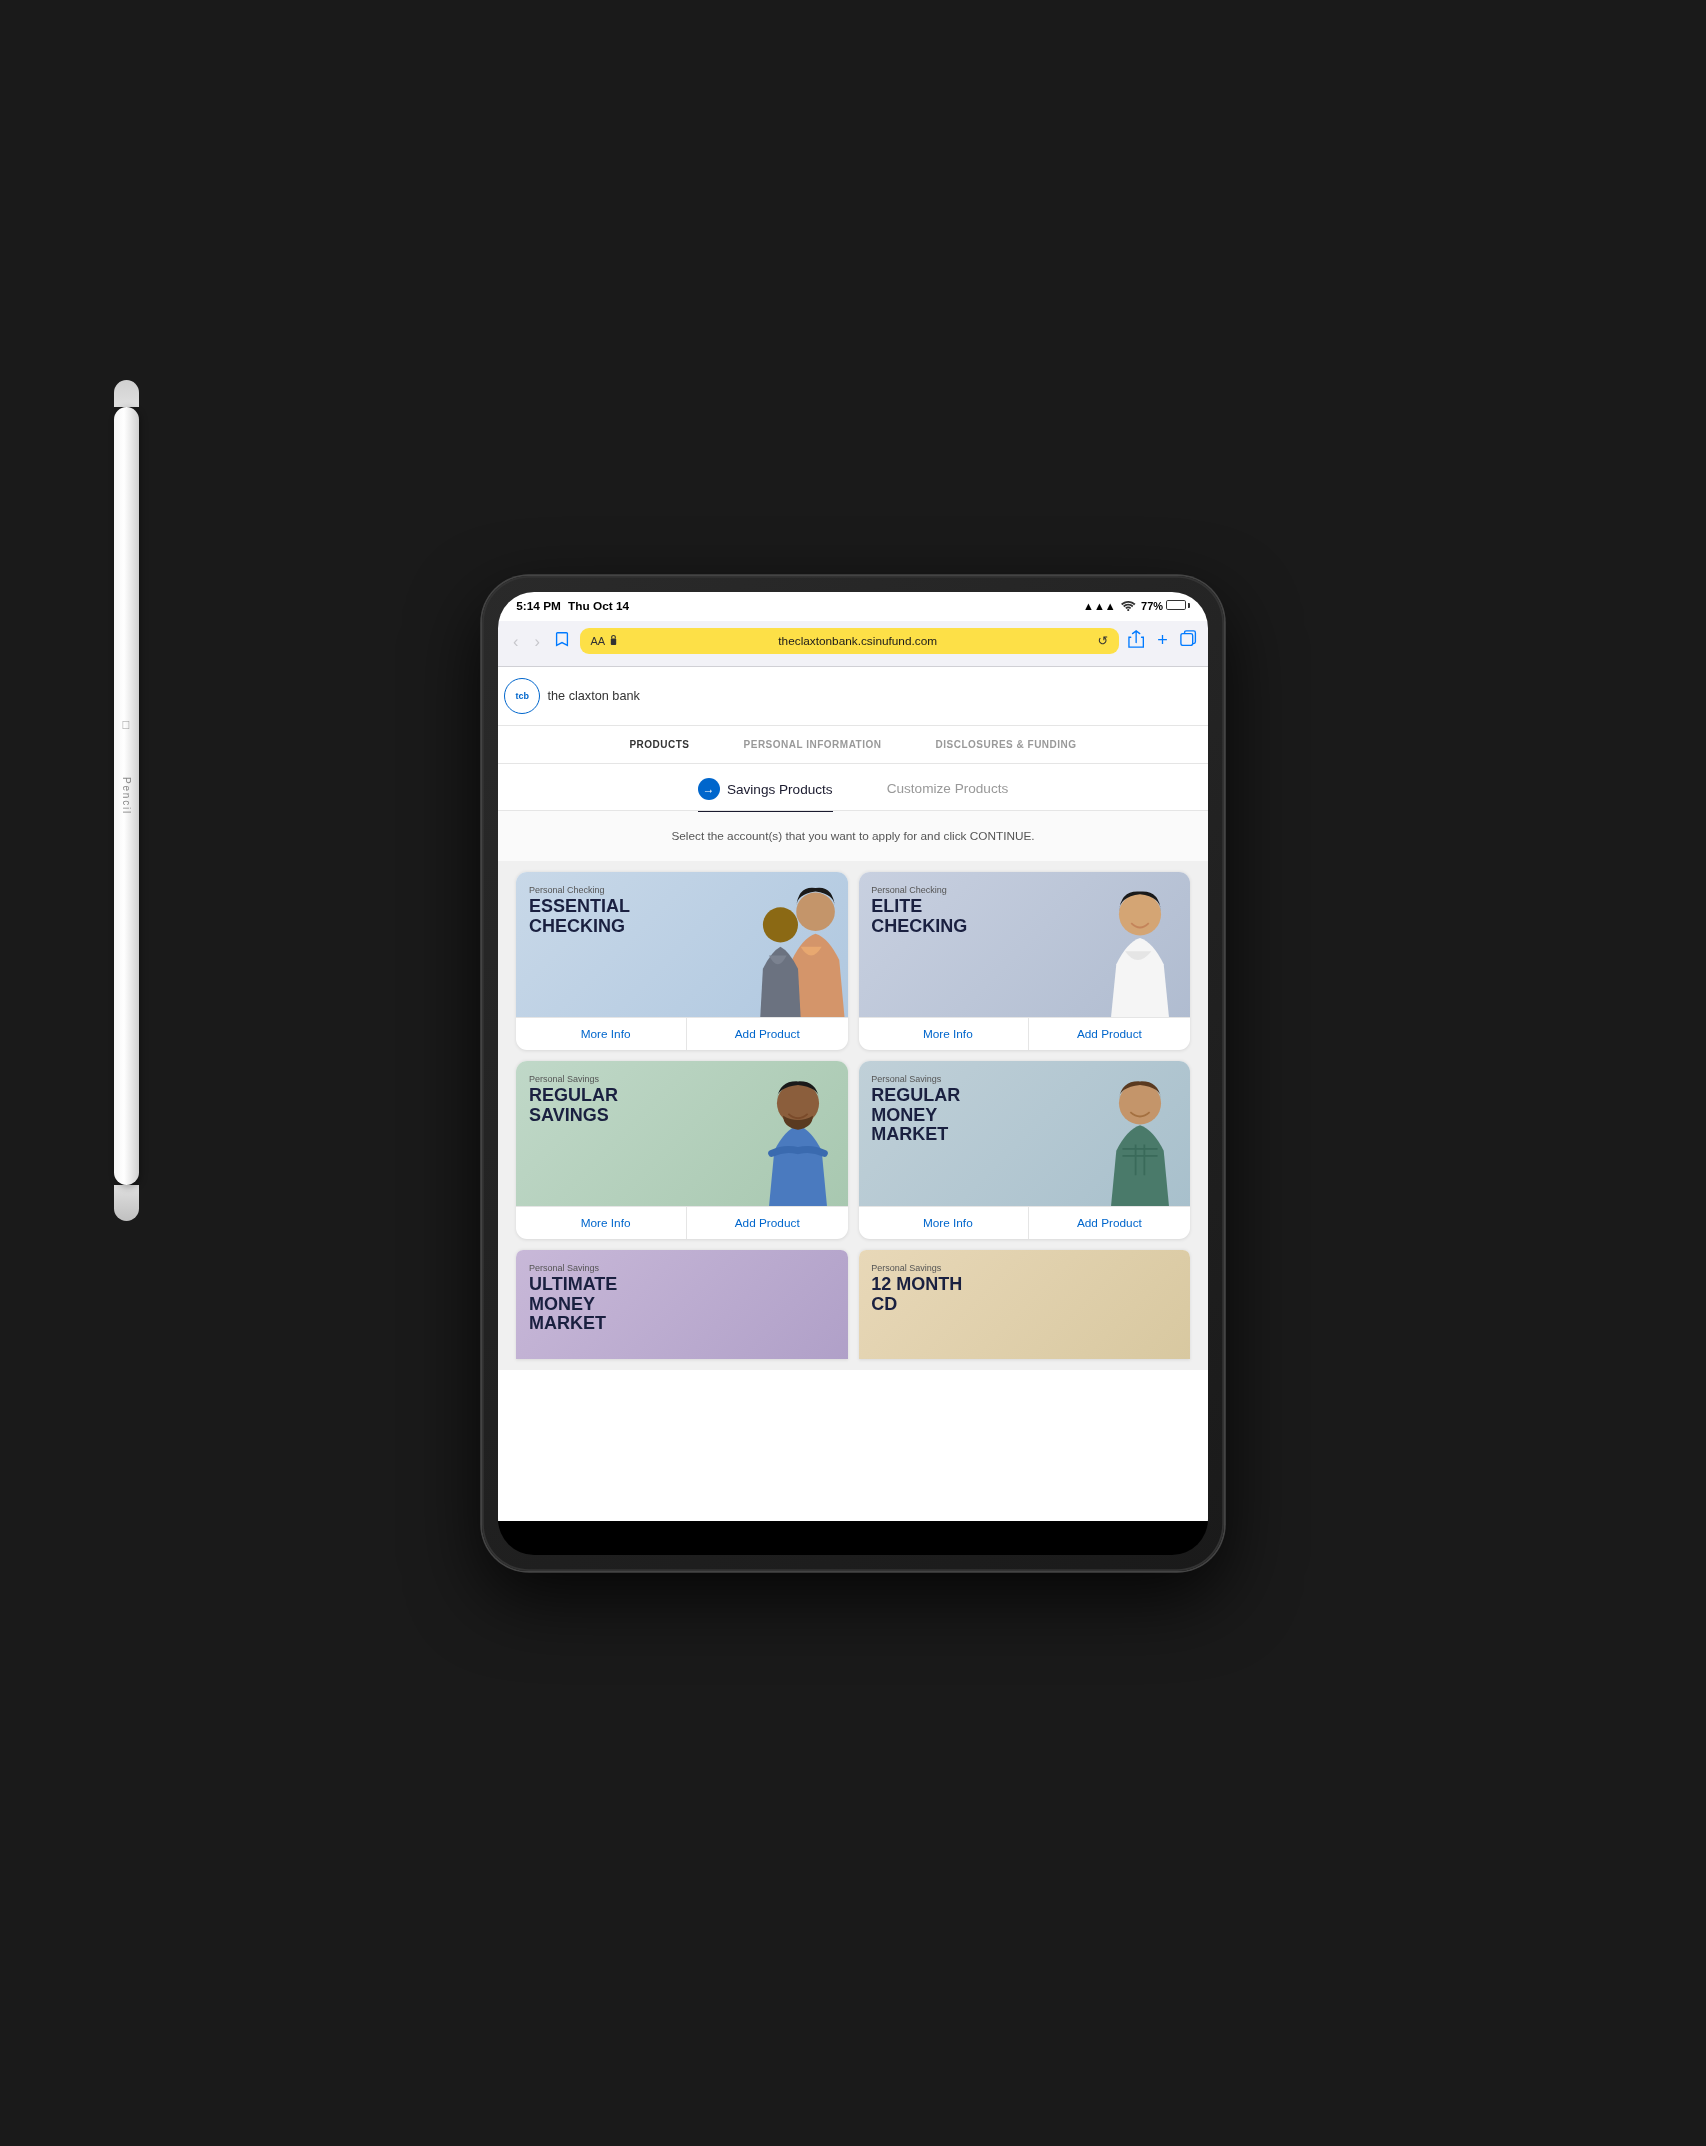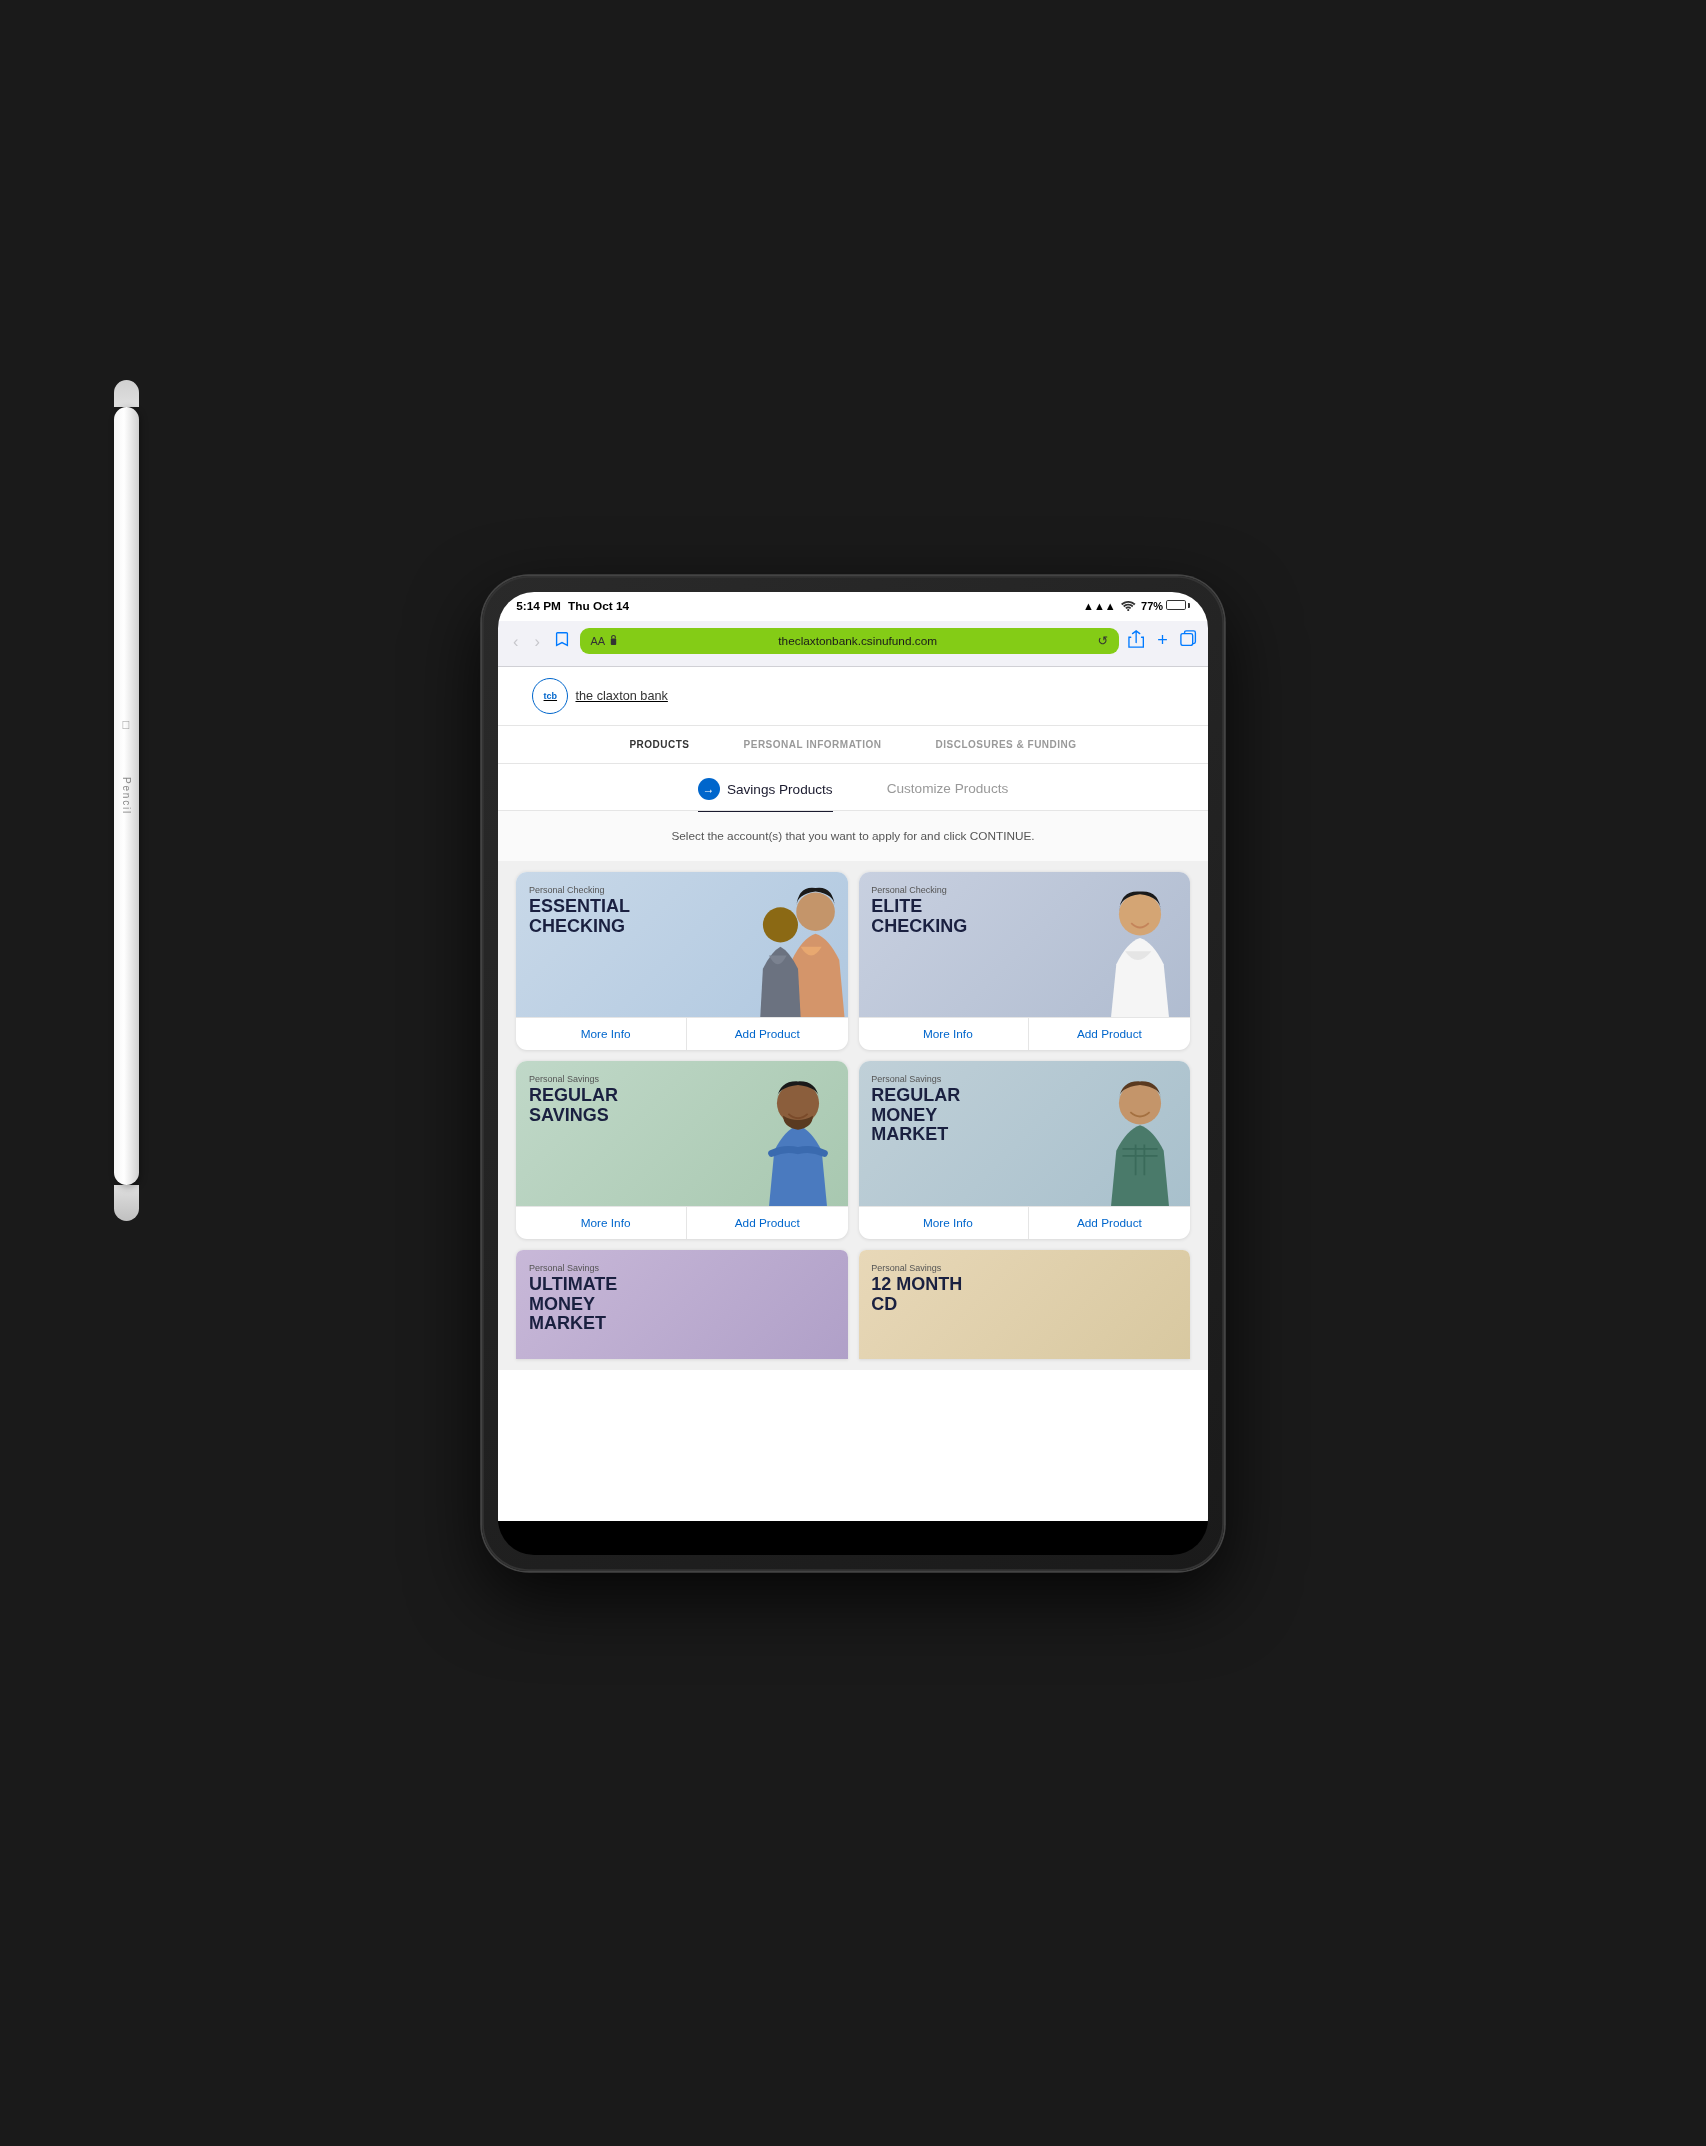--- a/index.html
+++ b/index.html
@@ -160,21 +160,21 @@
       padding: 1.8px 3.6px;
       line-height: 1;
     }
     .nav-btn.disabled { color: #c7c7cc; }
     .book-btn {
       font-size: 16.3px;
       color: #007aff;
     }
     .url-bar {
       flex: 1;
-      background: #84cc16;
+      background: #fde047;
       border-radius: 9px;
       padding: 5.4px 11px;
       display: flex;
       align-items: center;
       gap: 0;
       font-size: 11.8px;
       color: #333;
     }
     .aa-label {
       font-size: 11px;
@@ -194,26 +194,25 @@
 
     
     .page-content {
       background: #fff;
       overflow-y: auto;
       height: calc(100% - 109px);
     }
 
     
     .bank-header {
-      padding: 11px 34px;
+      padding: 11px 6px;
       border-bottom: 0.9px solid #e5e5e5;
       display: flex;
       align-items: center;
       gap: 9px;
-      text-decoration: underline;
     }
     .tcb-logo {
       display: flex;
       align-items: center;
       gap: 7.2px;
     }
     .tcb-circle {
       width: 36px;
       height: 36px;
       background: #fff;

